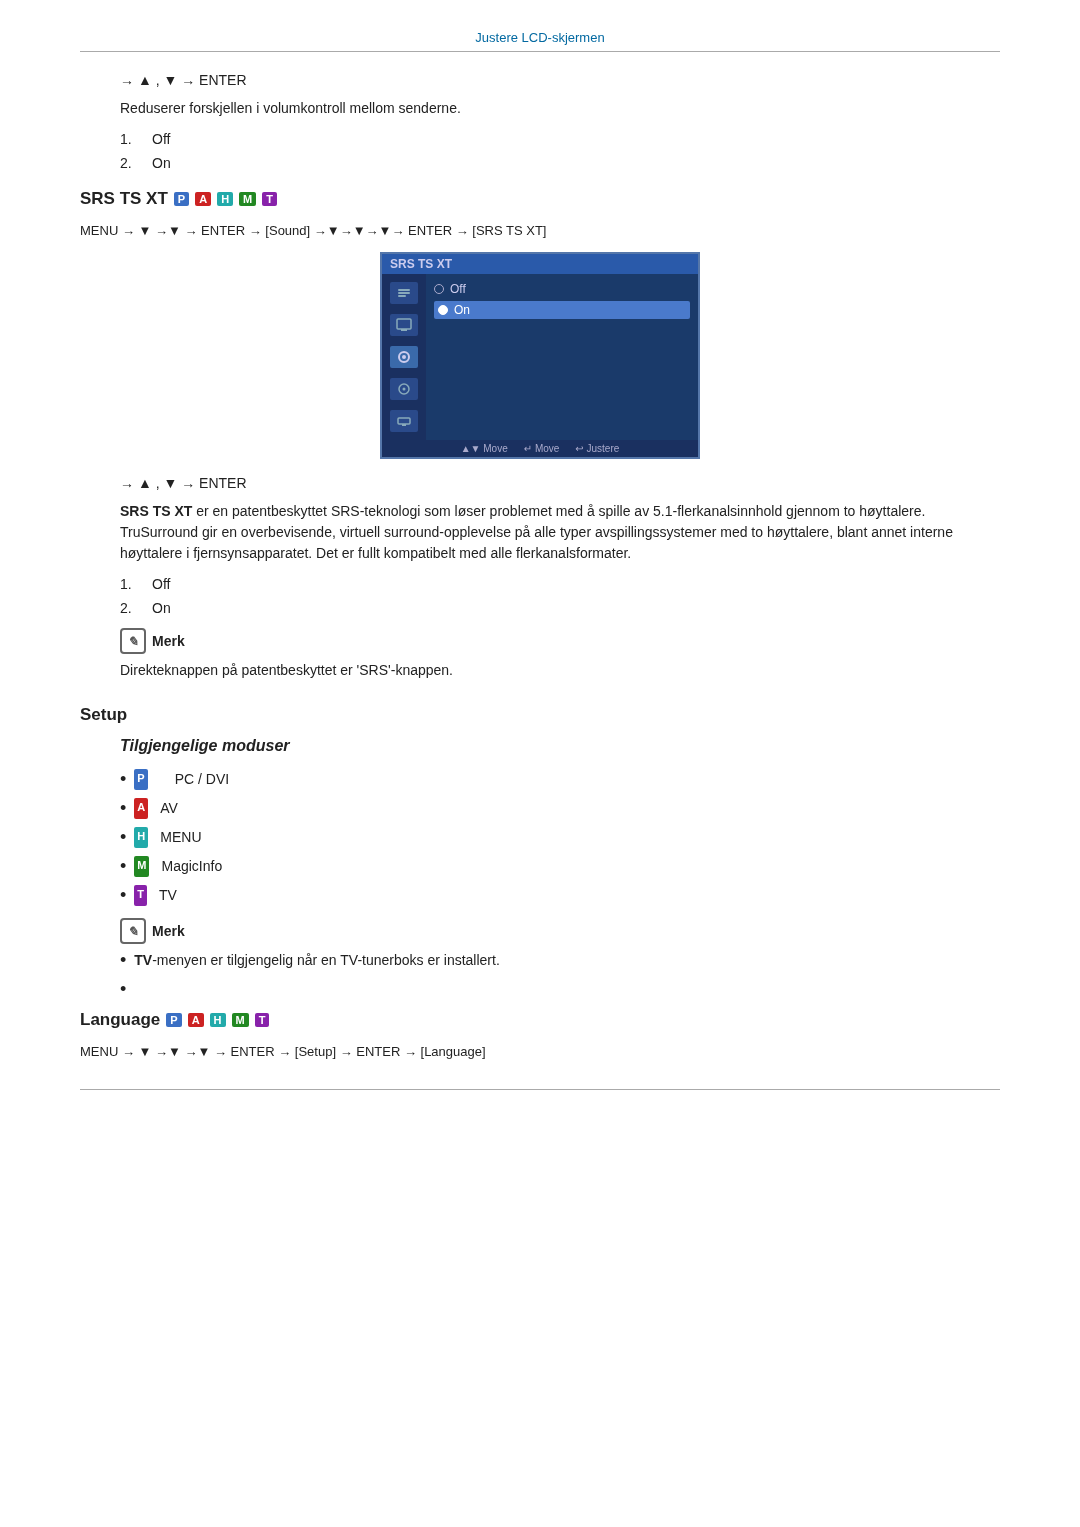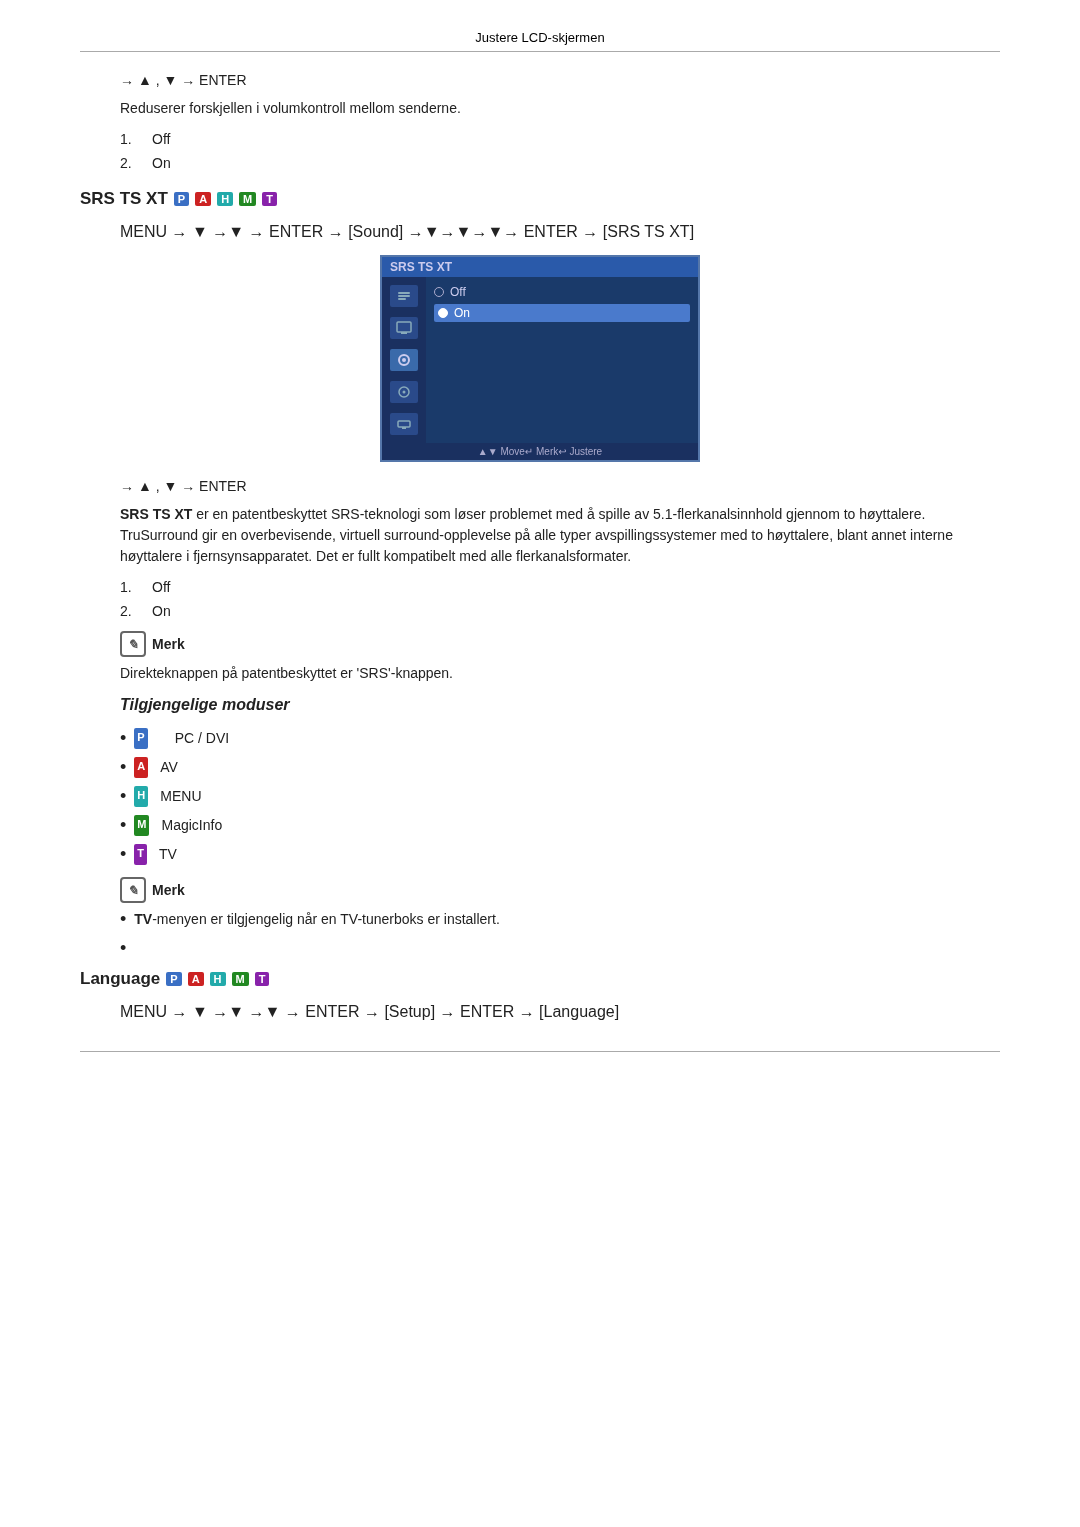--- a/index.html
+++ b/index.html
@@ -10,21 +10,21 @@
       background: #fff;
       width: 1080px;
       min-height: 1527px;
     }
     .page-container {
       padding: 30px 80px 40px 80px;
     }
     .page-header {
       text-align: center;
       font-size: 13px;
-      color: #000000;
+      color: #0369a1;
       margin-bottom: 20px;
       padding-bottom: 6px;
       border-bottom: 1px solid #aaa;
     }
     .section-content {
       margin-left: 40px;
     }
     .nav-instruction {
       font-size: 14px;
       margin-bottom: 10px;
@@ -78,23 +78,22 @@
       padding: 1px 4px;
       border-radius: 2px;
     }
     .badge-blue { background-color: #3a6fc4; }
     .badge-red { background-color: #cc2222; }
     .badge-cyan { background-color: #22aaaa; }
     .badge-green { background-color: #228822; }
     .badge-purple { background-color: #8822aa; }
     
     .menu-instruction {
-      font-size: 16px;
+      font-size: 13px;
       margin-bottom: 10px;
-      margin-left: 40px;
     }
     
     .ui-mockup-container {
       display: flex;
       justify-content: center;
       margin: 14px 0 16px 0;
     }
     .ui-mockup {
       background: #1a3a6a;
       border: 2px solid #5577aa;
@@ -163,20 +162,21 @@
     .ui-radio.checked {
       background: #fff;
       border-color: #fff;
     }
     .ui-mockup-footer {
       background: #1a3060;
       color: #aac;
       font-size: 10px;
       display: flex;
       justify-content: center;
+      gap: 16px;
       padding: 3px 6px;
     }
     .ui-footer-item {
       display: flex;
       align-items: center;
       gap: 3px;
     }
     
     .merk-box {
       display: flex;
@@ -314,21 +314,21 @@
             <span class="ui-radio checked"></span>
             <span>On</span>
           </div>
         </div>
       </div>
       <div class="ui-mockup-footer">
         <div class="ui-footer-item">
           <span>▲▼ Move</span>
         </div>
         <div class="ui-footer-item">
-          <span>↵ Merk</span>
+          <span>↵ Move</span>
         </div>
         <div class="ui-footer-item">
           <span>↩ Justere</span>
         </div>
       </div>
     </div>
   </div>
 
   <div class="section-content">
     <div class="nav-instruction">→ ▲ , ▼ → ENTER</div>
@@ -348,20 +348,21 @@
 
     <div class="merk-box">
       <div class="merk-icon">
         <span>✎</span>
       </div>
       <span class="merk-label">Merk</span>
     </div>
     <div class="description-text">Direkteknappen på patentbeskyttet er 'SRS'-knappen.</div>
   </div>
 
+  <div class="section-heading">Setup</div>
 
   <div class="section-content">
     <div class="subsection-heading">Tilgjengelige moduser</div>
 
     <div class="bullet-list-item">
       <span class="bullet">•</span>
       <span class="inline-badge badge-blue">P</span>
       <span style="margin-left:19px;">PC / DVI</span>
     </div>
     <div class="bullet-list-item">

